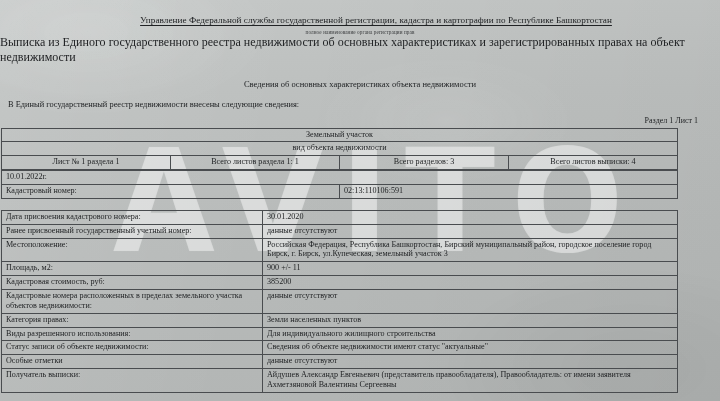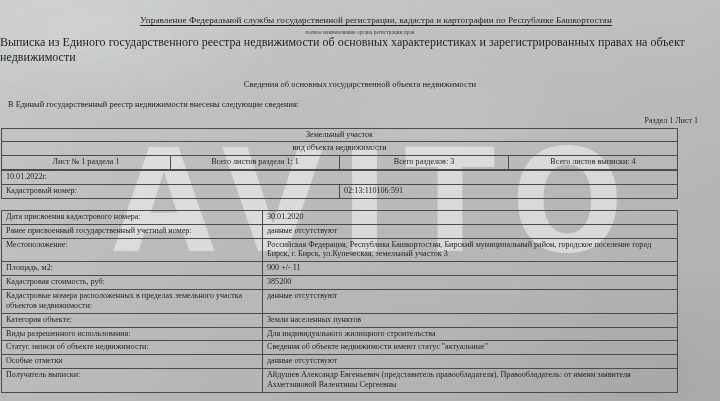--- a/index.html
+++ b/index.html
@@ -145,21 +145,21 @@
   <div id="content">
 
     <div class="doc-title">
       <u>Управление Федеральной службы государственной регистрации, кадастра и картографии по Республике Башкортостан</u>
     </div>
 
     <div class="doc-subtitle">полное наименование органа регистрации прав</div>
 
     <div class="doc-line2">Выписка из Единого государственного реестра недвижимости об основных характеристиках и зарегистрированных правах на объект недвижимости</div>
 
-    <div class="doc-line3">Сведения об основных государственной объекта недвижимости</div>
+    <div class="doc-line3">Сведения об основных характеристиках объекта недвижимости</div>
 
     <div class="doc-line4">В Единый государственный реестр недвижимости внесены следующие сведения:</div>
 
     <div class="sheet-ref">Раздел 1 Лист 1</div>
 
     <table class="tbl-head">
       <tbody>
         <tr>
           <td class="center" colspan="4">Земельный участок</td>
         </tr>
@@ -207,21 +207,21 @@
           </tr>
           <tr>
             <td style="width: 252px;">Кадастровая стоимость, руб:</td>
             <td>385200</td>
           </tr>
           <tr>
             <td style="width: 252px;">Кадастровые номера расположенных в пределах земельного участка объектов недвижимости:</td>
             <td>данные отсутствуют</td>
           </tr>
           <tr>
-            <td style="width: 252px;">Категория объекте:</td>
+            <td style="width: 252px;">Категория правах:</td>
             <td>Земли населенных пунктов</td>
           </tr>
           <tr>
             <td style="width: 252px;">Виды разрешенного использования:</td>
             <td>Для индивидуального жилищного строительства</td>
           </tr>
           <tr>
             <td style="width: 252px;">Статус записи об объекте недвижимости:</td>
             <td>Сведения об объекте недвижимости имеют статус "актуальные"</td>
           </tr>

